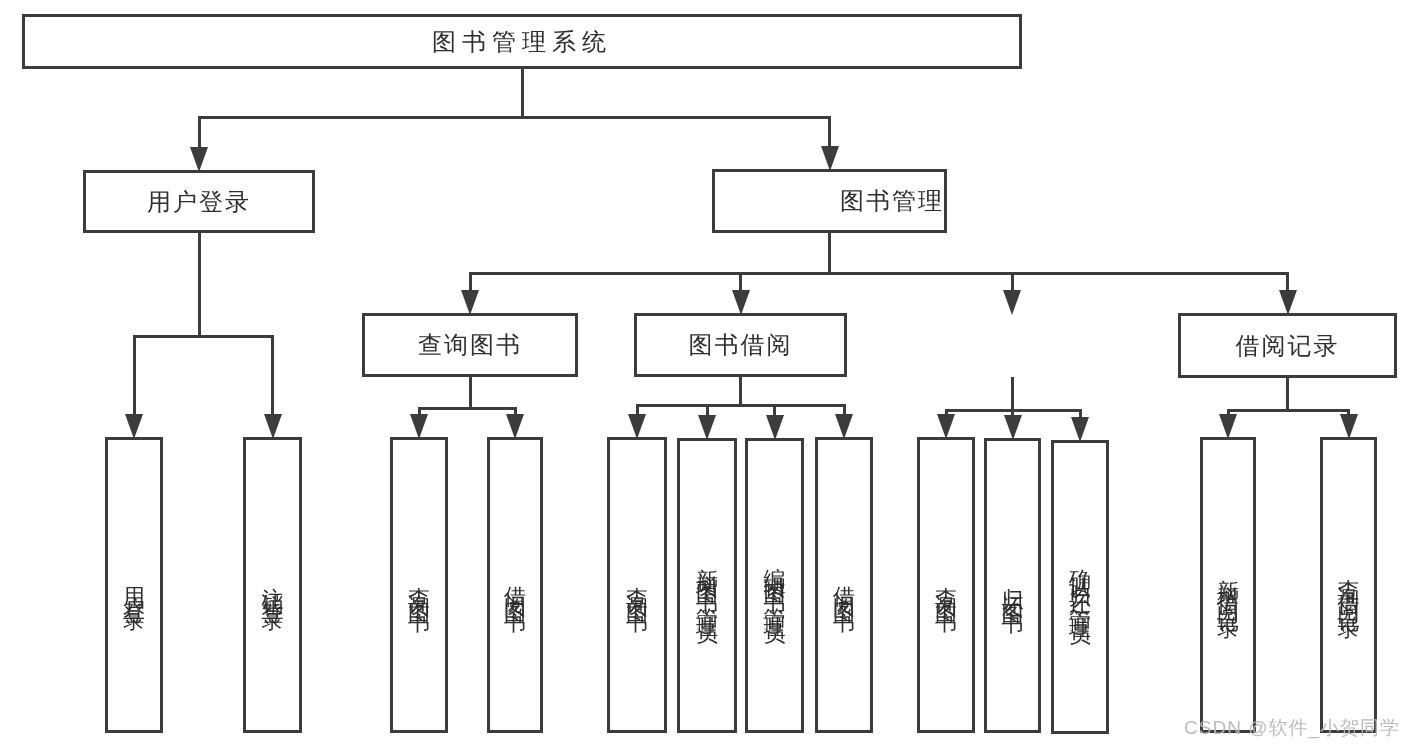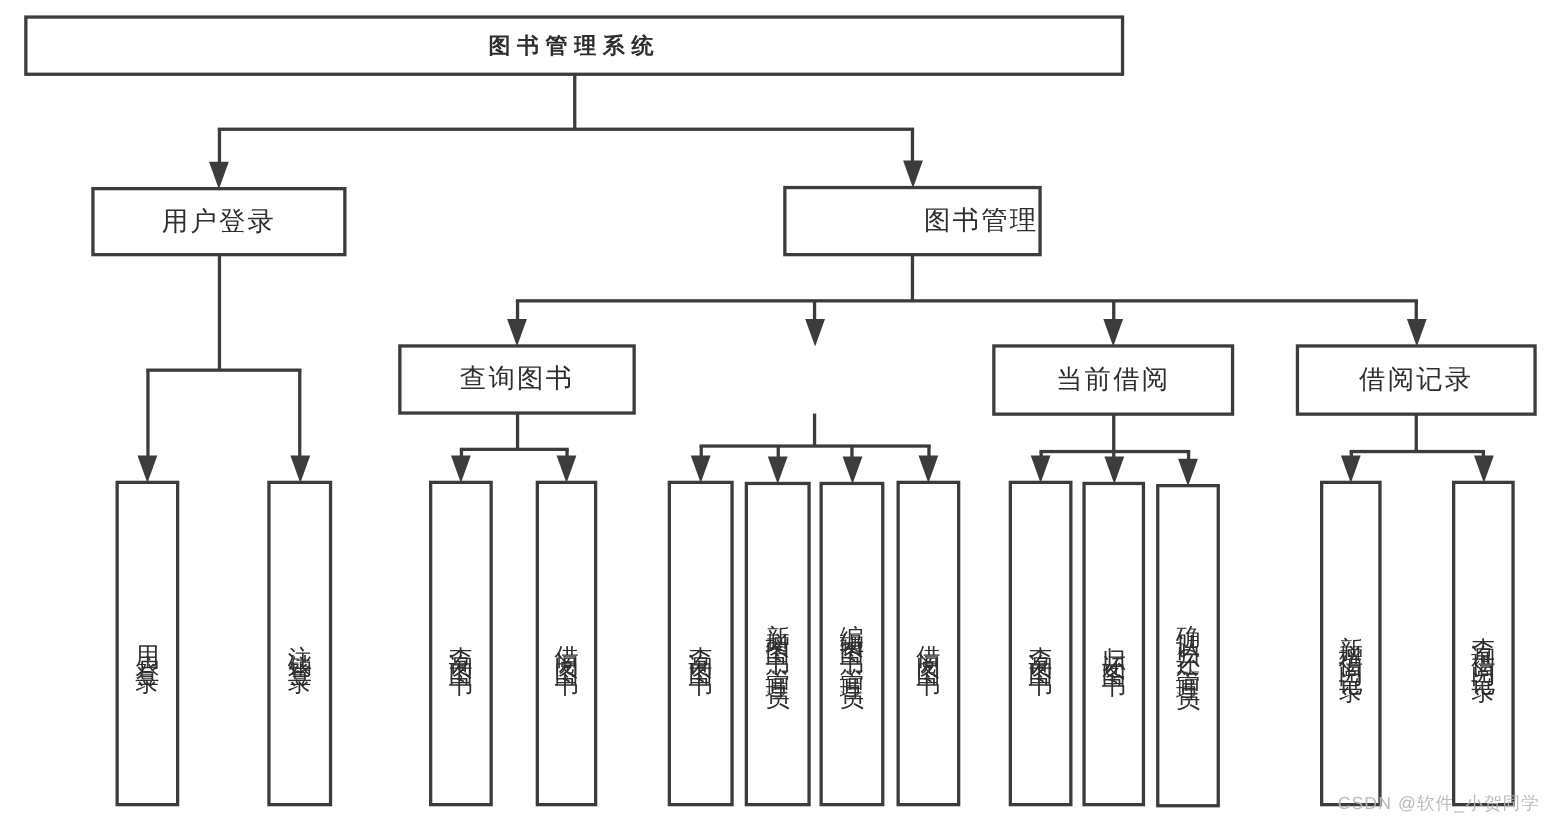--- a/index.html
+++ b/index.html
@@ -32,40 +32,39 @@
     white-space:nowrap;
     line-height:1;
   }
   .box.vertical .lbl{
     writing-mode:vertical-rl;
     text-orientation:mixed;
     font-size:22px;
     letter-spacing:8px;
   }
   .box.title .lbl{
-    font-size:20px;
+    font-size:24px;
     letter-spacing:6px;
-    font-weight:bold;
   }
   .seg{
     position:absolute;
     background:var(--line);
   }
   .arrow{
     position:absolute;
     width:0;height:0;
     border-left:9px solid transparent;
     border-right:9px solid transparent;
     border-top:25px solid var(--line);
   }
   .watermark{
     position:absolute;
     right:5px;bottom:6px;
     color:var(--wm);
-    font-size:16px;
+    font-size:19px;
     letter-spacing:1px;
     opacity:.95;
     z-index:10;
     white-space:nowrap;
   }
 </style>
 </head>
 <body>
 
 <div id="canvas">
@@ -75,22 +74,22 @@
     </div>
     <div class="box" style="left: 83px; top: 170px; width: 232px; height: 63px;">
       <span class="lbl">用户登录</span>
     </div>
     <div class="box" style="left: 712px; top: 169px; width: 235px; height: 64px; justify-content: flex-end;">
       <span class="lbl">图书管理</span>
     </div>
     <div class="box" style="left: 362px; top: 313px; width: 216px; height: 64px;">
       <span class="lbl">查询图书</span>
     </div>
-    <div class="box" style="left: 902px; top: 313px; width: 220px; height: 65px;">
-      <span class="lbl">当前借阅</span>
+    <div class="box" style="left: 634px; top: 313px; width: 213px; height: 64px;">
+      <span class="lbl">图书借阅</span>
     </div>
     <div class="box" style="left: 1178px; top: 313px; width: 219px; height: 65px;">
       <span class="lbl">借阅记录</span>
     </div>
     <div class="box vertical" style="left: 105px; top: 437px; width: 58px; height: 296px;">
       <span class="lbl">用户登录</span>
     </div>
     <div class="box vertical" style="left: 243px; top: 437px; width: 59px; height: 296px;">
       <span class="lbl">注销登录</span>
     </div>

